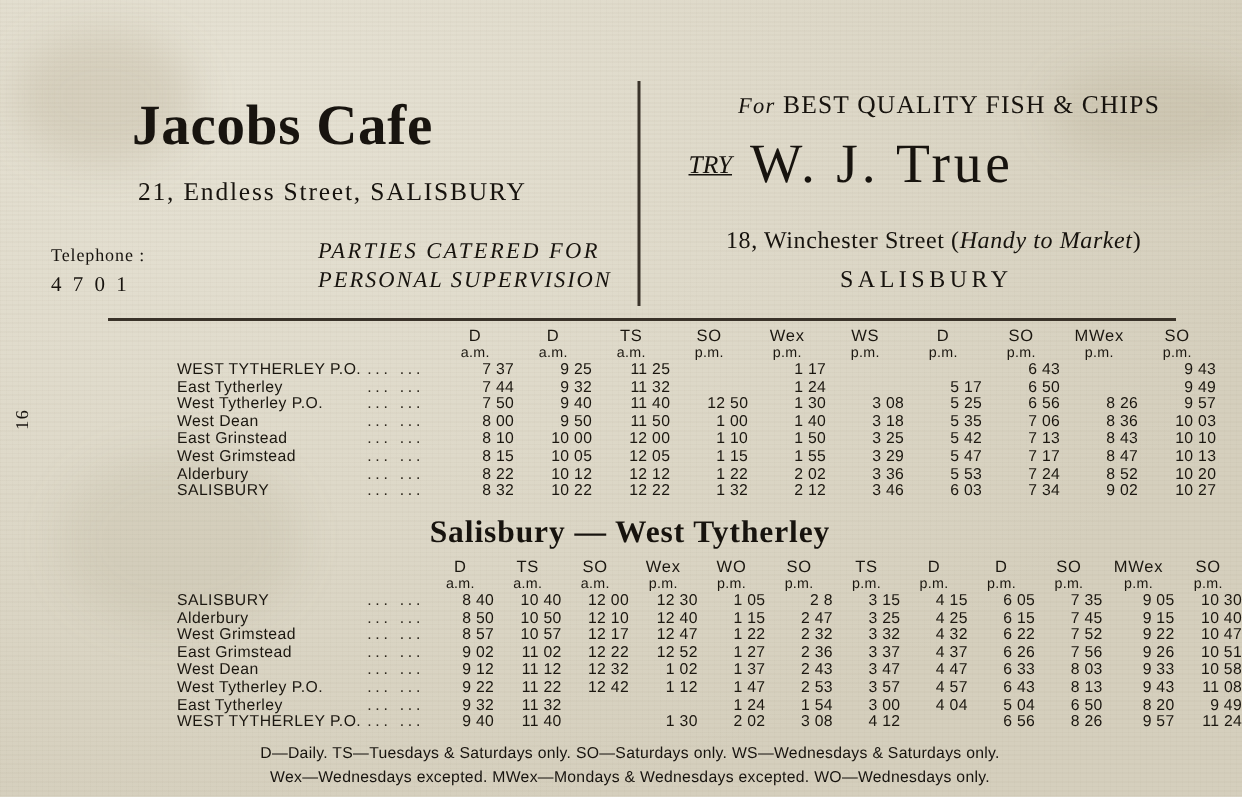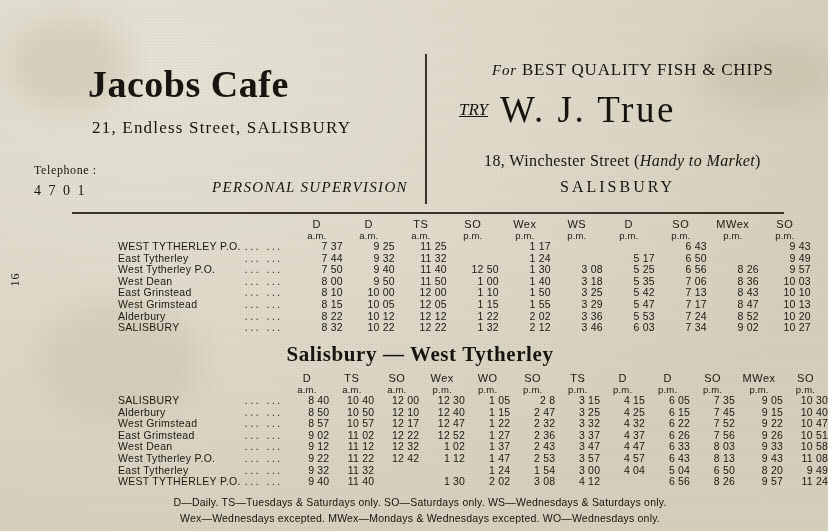--- a/index.html
+++ b/index.html
@@ -157,20 +157,21 @@
   <div class="blotch" style="left:700px;top:40px;width:140px;height:70px;background:rgba(150,135,100,0.14);"></div>
   <div class="blotch" style="left:40px;top:300px;width:160px;height:120px;background:rgba(150,140,110,0.12);"></div>
 
   <div class="ads">
     <div class="divider-v"></div>
 
     <div class="cafe-name">Jacobs Cafe</div>
     <div class="cafe-addr">21, Endless Street, SALISBURY</div>
     <div class="tel-label">Telephone :</div>
     <div class="tel-num">4 7 0 1</div>
+    <div class="parties1">PARTIES CATERED FOR</div>
     <div class="parties2">PERSONAL SUPERVISION</div>
 
     <div class="fish-line">
       <span class="forw">For</span>
       <span>BEST QUALITY FISH &amp; CHIPS</span>
     </div>
     <div class="try">TRY</div>
     <div class="true">W. J. True</div>
     <div class="true-addr">
       <span>18, Winchester Street (</span><i>Handy to Market</i><span>)</span>

